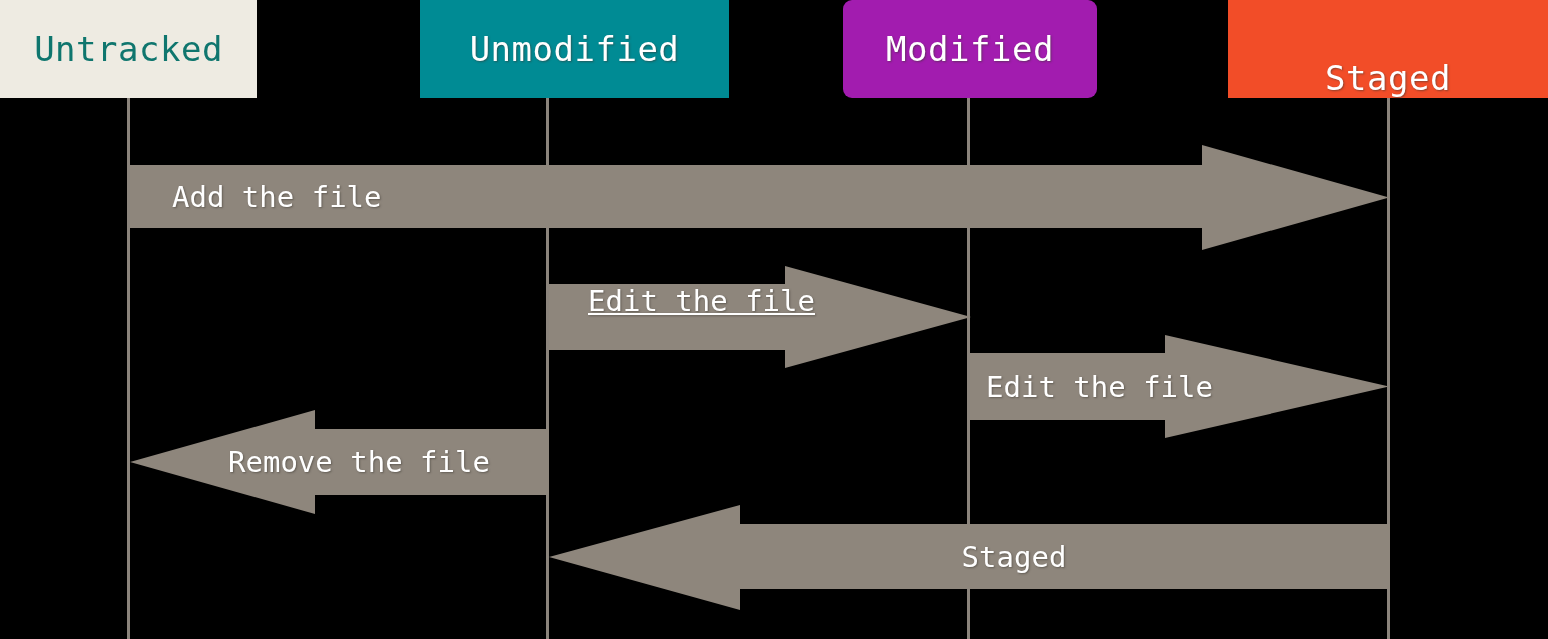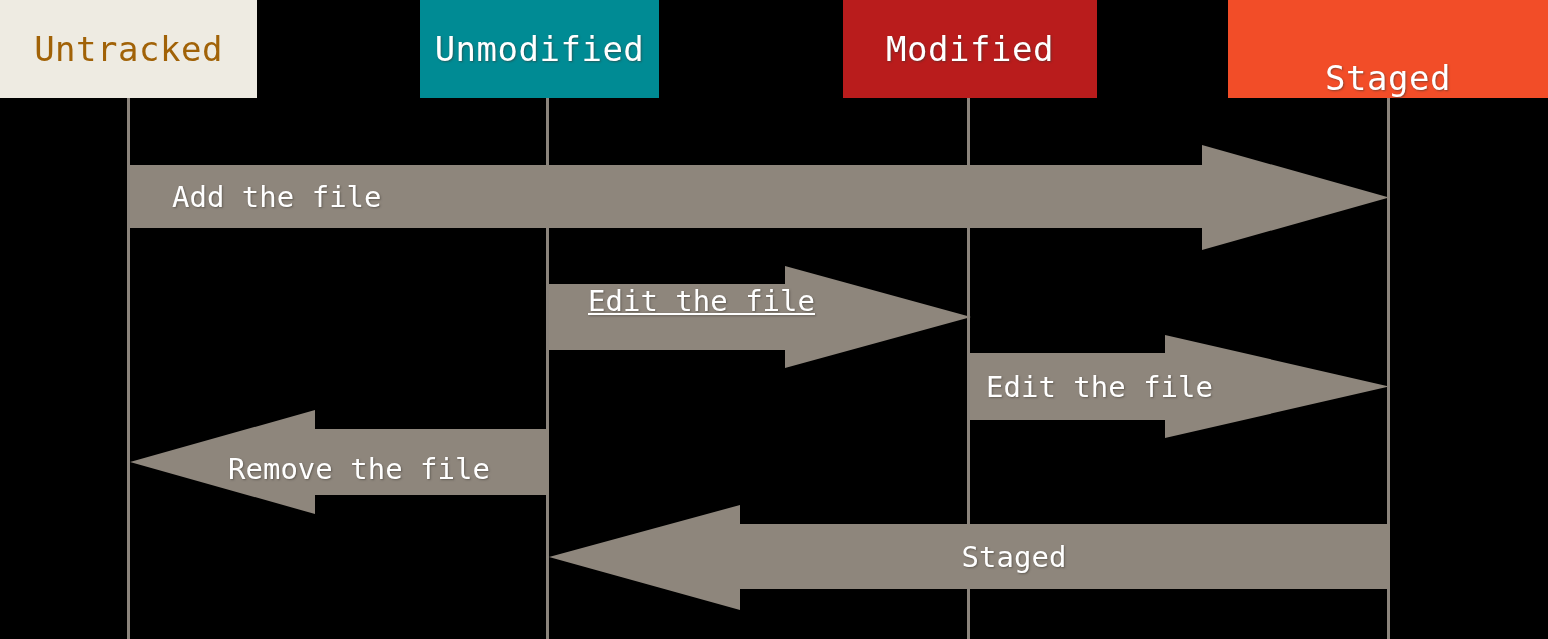--- a/index.html
+++ b/index.html
@@ -20,42 +20,42 @@
     top: 0;
     height: 98px;
     display: flex;
     align-items: center;
     justify-content: center;
     font-size: 34px;
     letter-spacing: 0.5px;
   }
   .state-box .box-label { white-space: nowrap; }
   .box-untracked { left: 0;      width: 257px; }
-  .box-unmodified{ left: 420px;  width: 239px; }
+  .box-unmodified{ left: 420px;  width: 309px; }
   .box-modified  { left: 843px;  width: 254px; }
   .box-staged    { left: 1228px; width: 320px; }
   .light-text { text-shadow: 1px 1px 2px rgba(60,55,50,0.55); }
   svg.layer {
     position: absolute;
     left: 0; top: 0;
     width: 1548px; height: 639px;
     display: block;
   }
   .arrow-label {
     position: absolute;
     color: #ffffff;
     font-size: 29px;
     white-space: nowrap;
     transform: translateY(-50%);
     text-shadow: 1px 1px 2px rgba(70,65,58,0.6);
   }
   .lbl-add    { left: 172px;  top: 197px; }
   .lbl-edit   { left: 588px;  top: 301px; text-decoration: underline; }
   .lbl-stage  { left: 986px;  top: 387px; }
-  .lbl-remove { left: 228px;  top: 462px; margin-top: 7px; }
+  .lbl-remove { left: 228px;  top: 462px; }
   .lbl-commit { left: 1014px; top: 557px; transform: translate(-50%,-50%); }
 </style>
 </head>
 <body>
 
 <div class="canvas">
 
   <svg class="layer" viewBox="0 0 1548 639">
 
     <rect x="127" y="98" width="3" height="541" fill="#8b847c"></rect>
@@ -68,28 +68,28 @@
     <polygon points="549,284 785,284 785,266 971,317 785,368 785,350 549,350" fill="#8e867c"></polygon>
 
     <polygon points="970,353 1165,353 1165,335 1389,386.5 1165,438 1165,420 970,420" fill="#8e867c"></polygon>
 
     <polygon points="549,429 315,429 315,410 130,462 315,514 315,495 549,495" fill="#8e867c"></polygon>
 
     <polygon points="1390,524 740,524 740,505 549,557 740,610 740,589 1390,589" fill="#8e867c"></polygon>
   </svg>
 
   <div class="state-box box-untracked" style="background-color: rgb(238, 235, 226);">
-    <span class="box-label" style="color: #a16207;">Untracked</span>
+    <span class="box-label" style="color: #0f766e;">Untracked</span>
   </div>
 
   <div class="state-box box-unmodified" style="background-color: rgb(0, 139, 148);">
     <span class="box-label light-text" style="color: rgb(255, 255, 255);">Unmodified</span>
   </div>
 
-  <div class="state-box box-modified" style="background-color: #b91c1c;">
+  <div class="state-box box-modified" style="background-color: #a21caf; border-radius: 9px;">
     <span class="box-label light-text" style="color: rgb(255, 255, 255);">Modified</span>
   </div>
 
   <div class="state-box box-staged" style="background-color: rgb(242, 77, 40); align-items: flex-end;">
     <span class="box-label light-text" style="color: rgb(255, 255, 255);">Staged</span>
   </div>
 
   <div class="arrow-label lbl-add">Add the file</div>
   <div class="arrow-label lbl-edit">Edit the file</div>
   <div class="arrow-label lbl-stage">Edit the file</div>

